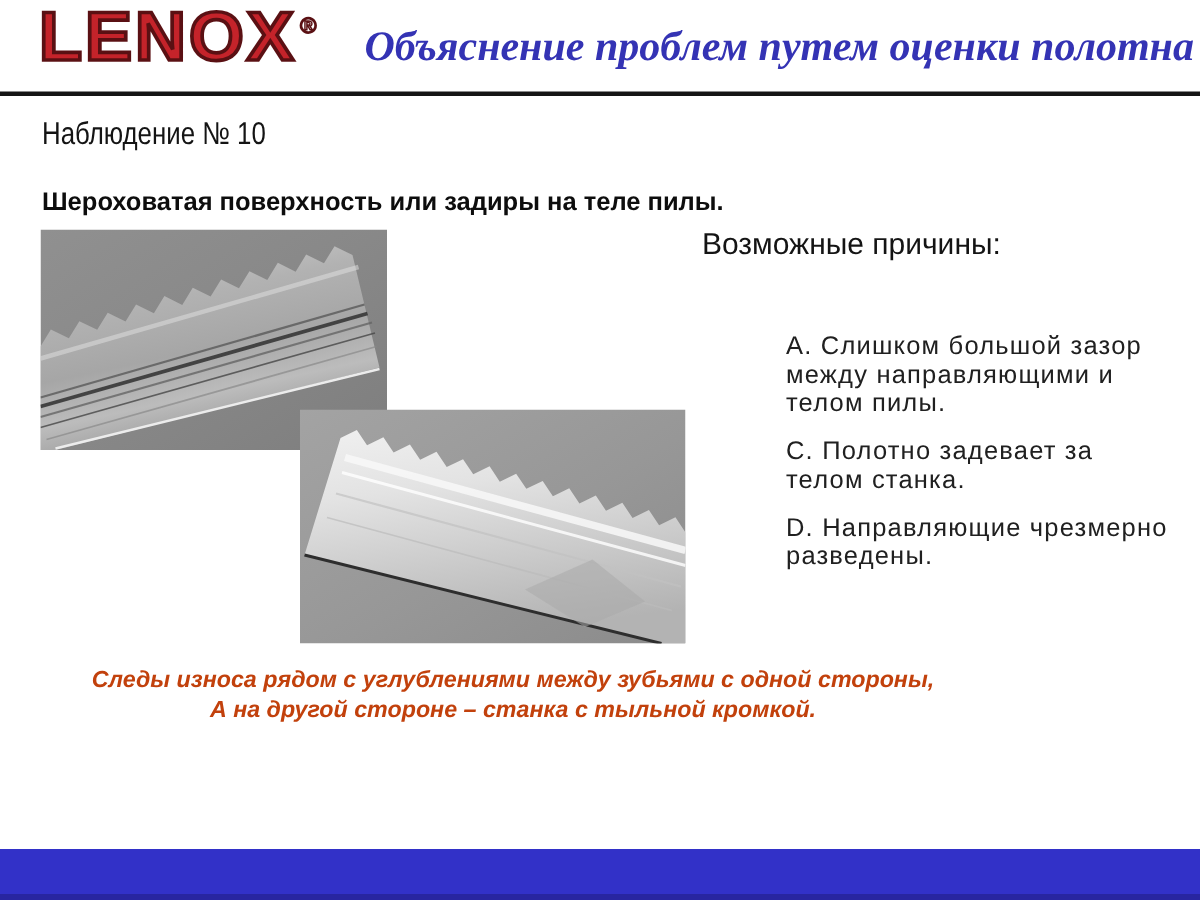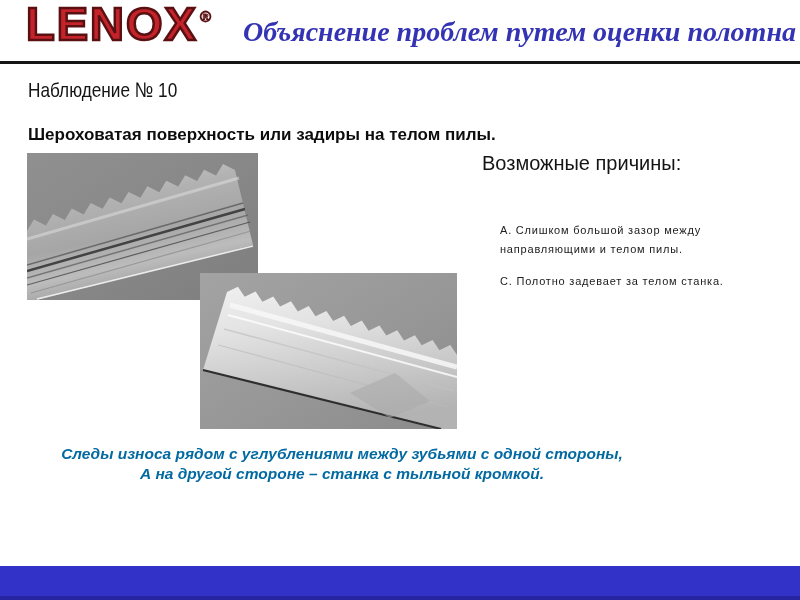--- a/index.html
+++ b/index.html
@@ -68,68 +68,69 @@
     white-space: nowrap;
   }
 
   
   .photo1 { position: absolute; left: 27px; top: 153px; width: 231px; height: 147px; z-index: 1; }
   .photo2 { position: absolute; left: 200px; top: 273px; width: 257px; height: 156px; z-index: 2; }
   .photo1 svg, .photo2 svg { display: block; }
 
   
   .causes-heading {
-    position: absolute; left: 482px; top: 152px;
+    position: absolute; left: 468px; top: 152px;
     font-size: 20px;
     color: #141414;
     white-space: nowrap;
   }
   .causes-list {
     position: absolute; left: 500px; top: 221px;
     width: 280px;
   }
   .causes-list p {
-    font-size: 11px;
+    font-size: 17px;
     line-height: 19px;
     letter-spacing: 0.8px;
     color: #202020;
     margin-bottom: 13px;
+    margin-left: 24px;
   }
 
   
   .note {
     position: absolute; left: 0; top: 444px;
     width: 684px;
     text-align: center;
     font-weight: bold;
     font-style: italic;
     font-size: 15.5px;
     line-height: 20px;
-    color: #0369a1;
+    color: #c2410c;
   }
 
   
   .footer-bar {
     position: absolute; left: 0; top: 566px;
     width: 800px; height: 34px;
     background: #3231c8;
     border-bottom: 4px solid #2825a0;
   }
 </style>
 </head>
 <body>
 
 <div class="logo"><span>LENOX</span><span class="reg">®</span></div>
 
 <div class="slide-title">Объяснение проблем путем оценки полотна</div>
 
 <div class="header-rule"></div>
 
 <div class="observation">Наблюдение № 10</div>
-<div class="subtitle">Шероховатая поверхность или задиры на телом пилы.</div>
+<div class="subtitle">Шероховатая поверхность или задиры на теле пилы.</div>
 
 <div class="photo1">
   <svg width="231" height="147" viewBox="0 0 231 147" xmlns="http://www.w3.org/2000/svg">
     <defs>
       <linearGradient id="bg1" x1="0" y1="0" x2="1" y2="1">
         <stop offset="0" stop-color="#909090"></stop>
         <stop offset="0.5" stop-color="#888888"></stop>
         <stop offset="1" stop-color="#7e7e7e"></stop>
       </linearGradient>
       <linearGradient id="blade1" x1="0" y1="0" x2="0.35" y2="1">
@@ -176,20 +177,21 @@
     <line x1="3" y1="97" x2="241" y2="156" stroke="#2e2e2e" stroke-width="2"></line>
     <path d="M150,120 L195,100 L230,128 L190,145 Z" fill="#a9a9a9" opacity="0.55"></path>
   </svg>
 </div>
 
 <div class="causes-heading">Возможные причины:</div>
 
 <div class="causes-list">
   <p>A. Слишком большой зазор между направляющими и телом пилы.</p>
   <p>C. Полотно задевает за телом станка.</p>
+  <p>D. Направляющие чрезмерно разведены.</p>
 </div>
 
 <div class="note">
   <div>Следы износа рядом с углублениями между зубьями с одной стороны,</div>
   <div>А на другой стороне – станка с тыльной кромкой.</div>
 </div>
 
 <div class="footer-bar"></div>
 
 </body></html>

